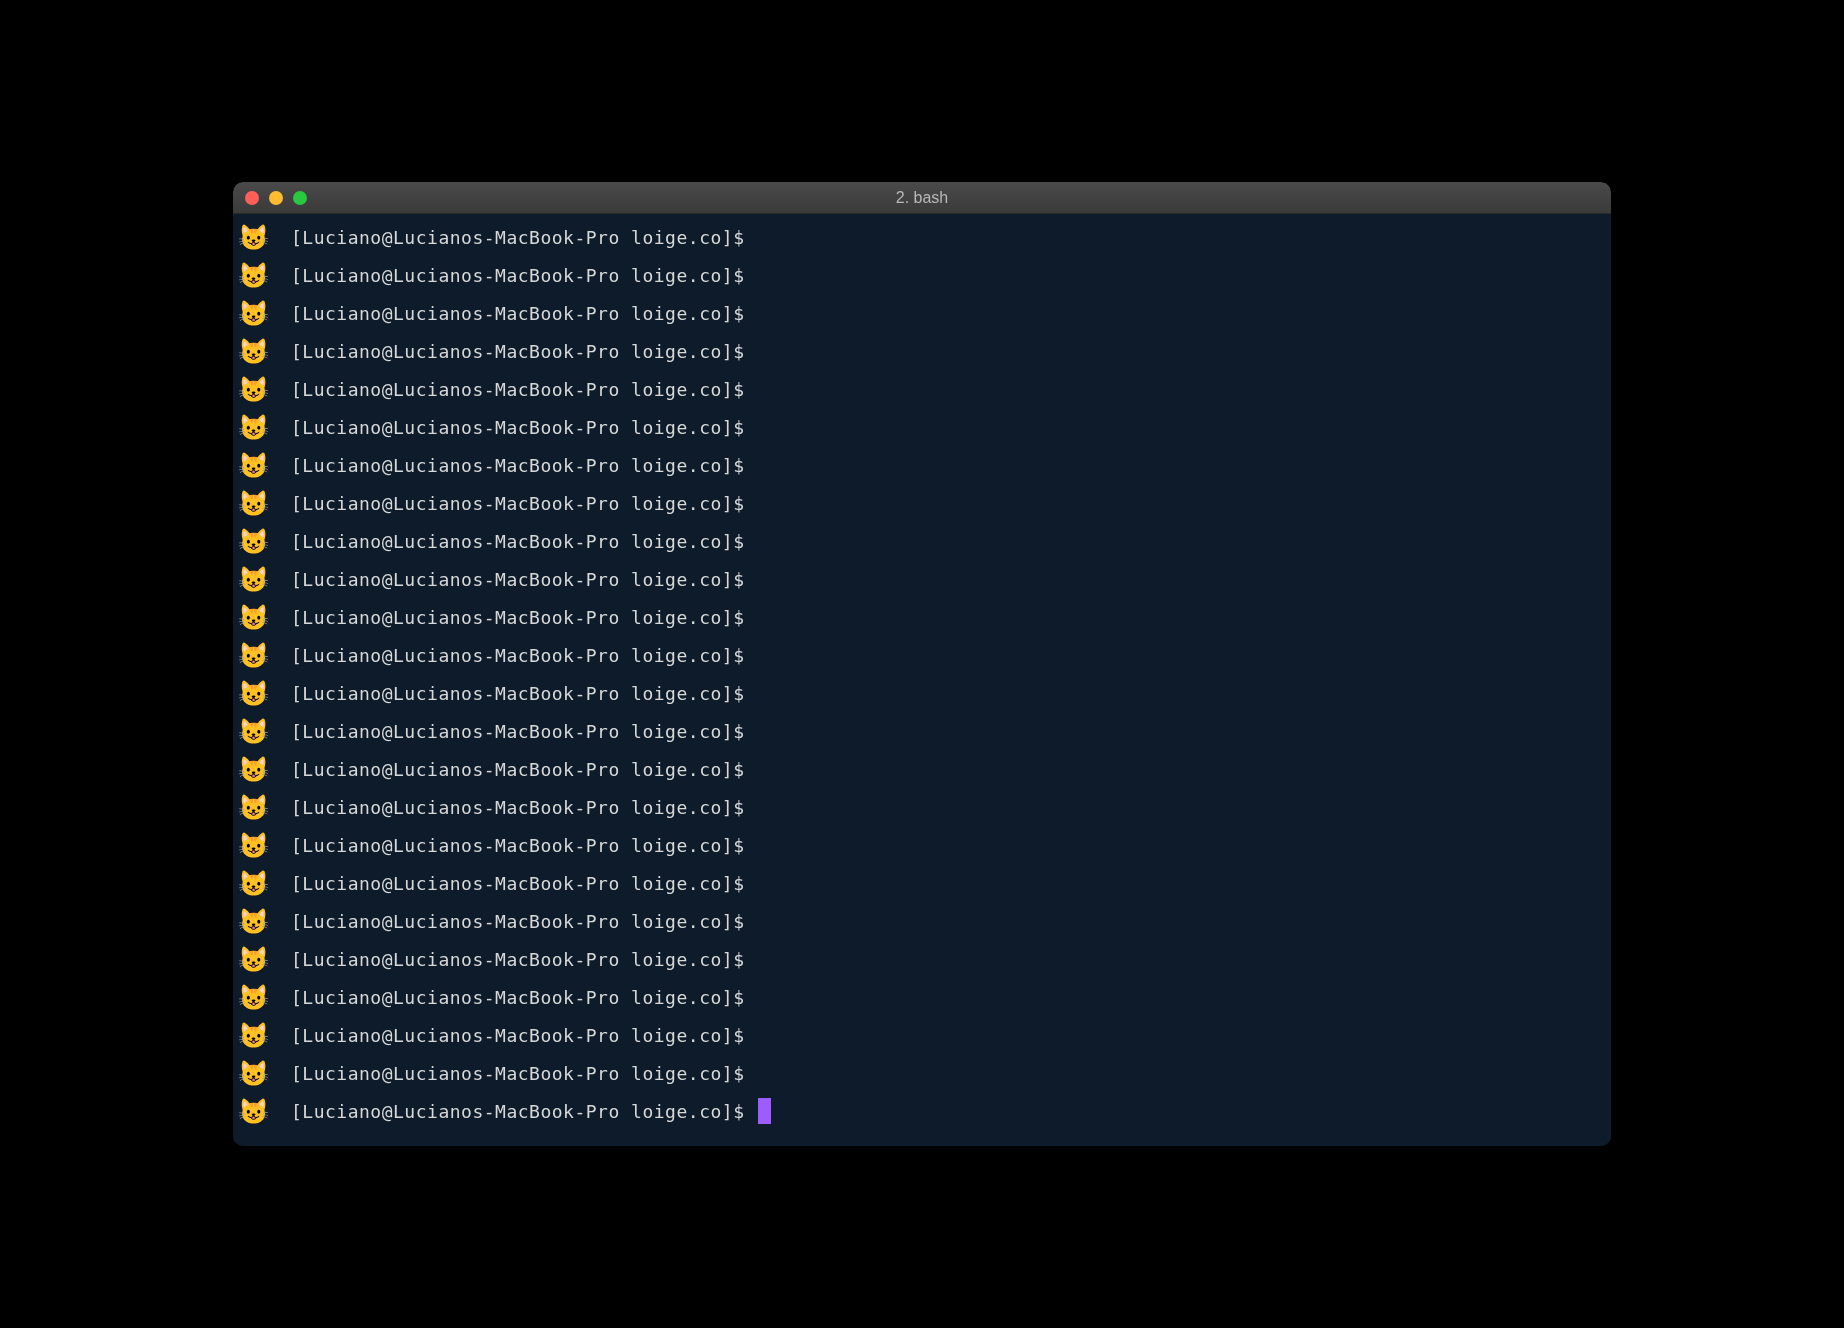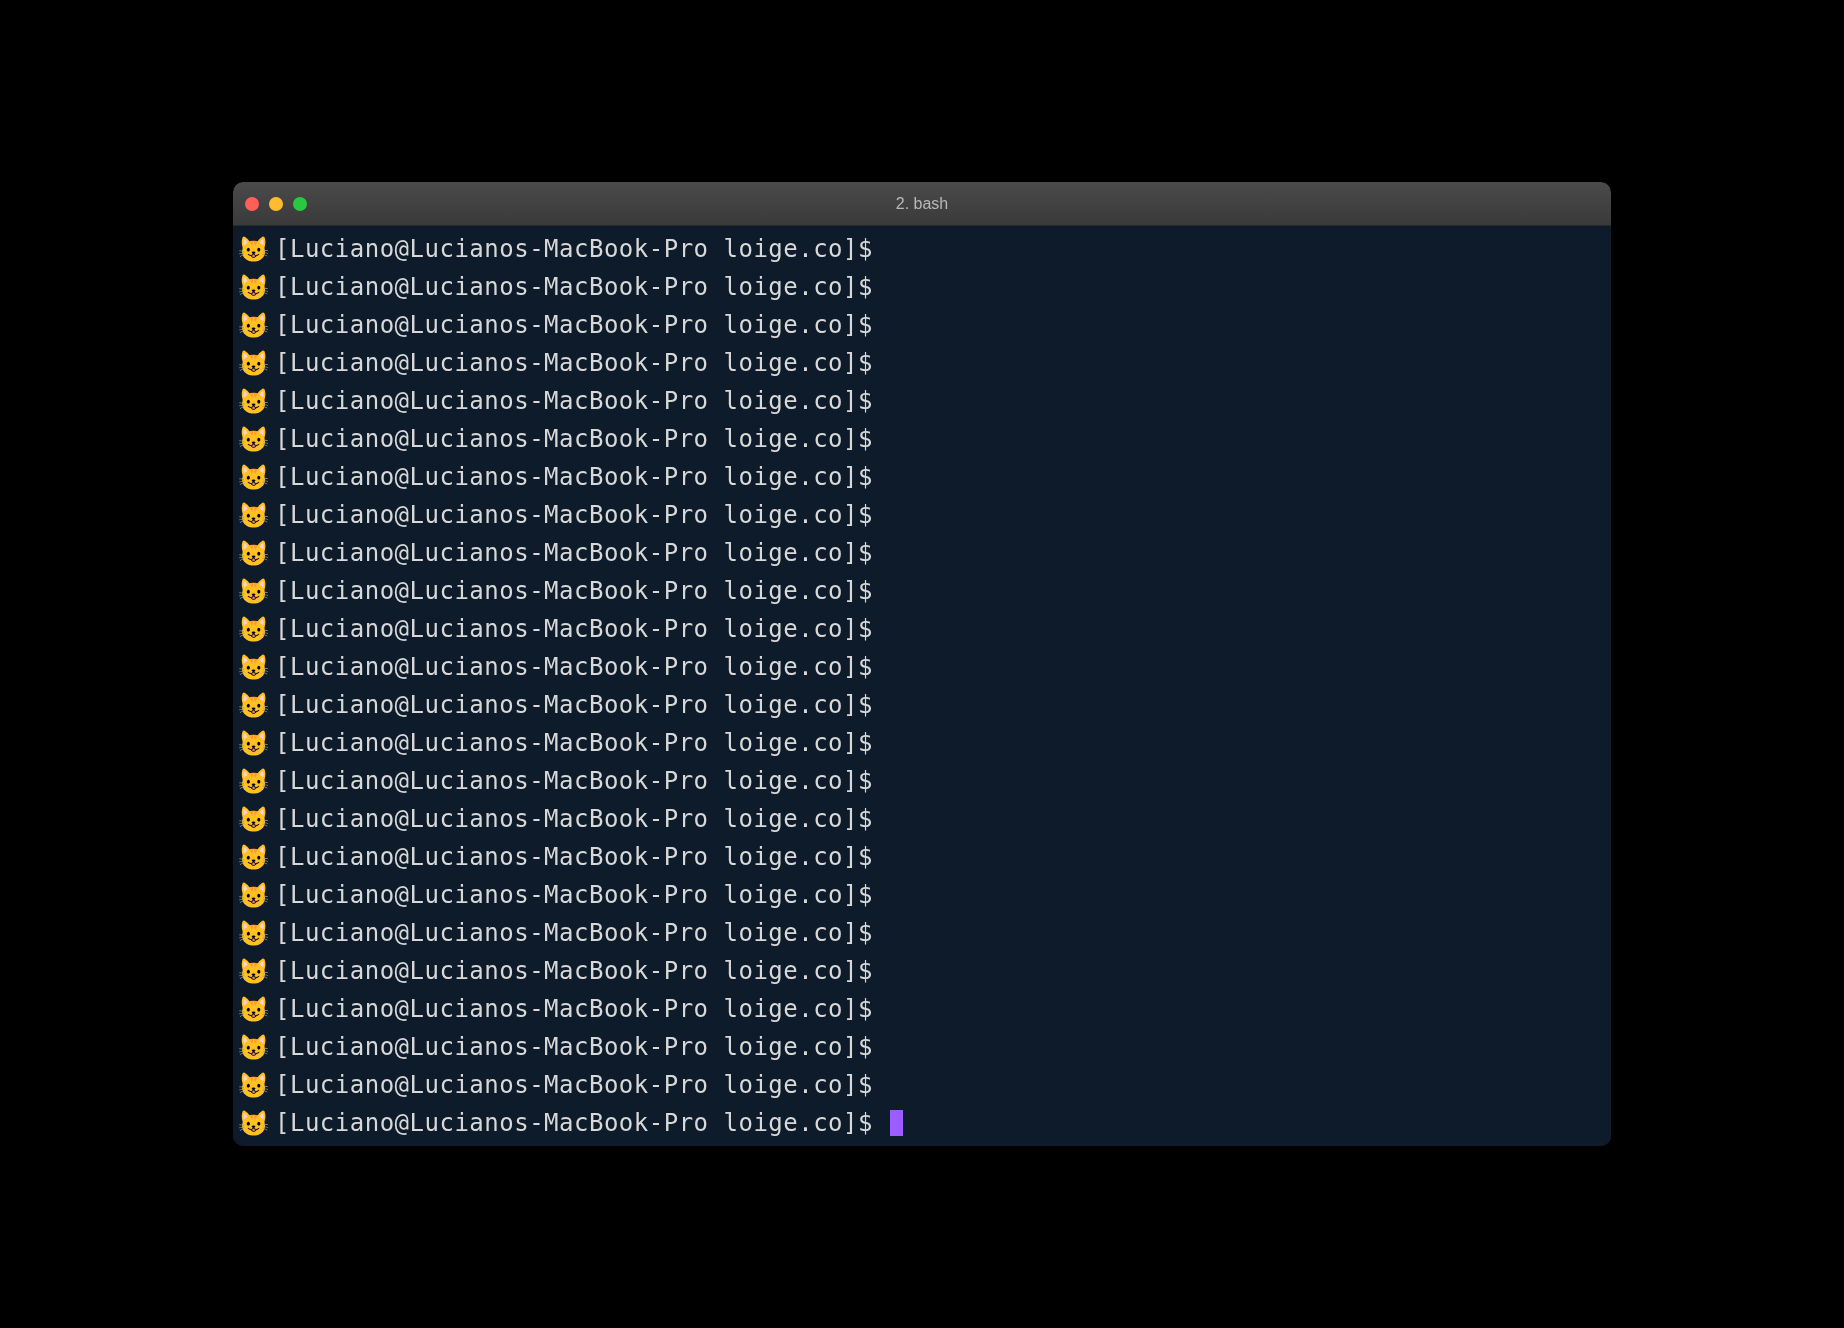--- a/index.html
+++ b/index.html
@@ -23,21 +23,21 @@
       height: 964px;
       background: #0d1b2a;
       border-radius: 10px;
       overflow: hidden;
       box-shadow: 0 20px 60px rgba(0,0,0,0.6);
       display: flex;
       flex-direction: column;
     }
     
     .titlebar {
-      height: 44px;
+      height: 32px;
       background: linear-gradient(to bottom, #4a4a4a, #3a3a3a);
       display: flex;
       align-items: center;
       padding: 0 12px;
       position: relative;
       border-top-left-radius: 10px;
       border-top-right-radius: 10px;
       border-bottom: 1px solid #2a2a2a;
     }
     
@@ -84,23 +84,23 @@
     .emoji {
       font-size: 25px;
       width: 30px;
       display: inline-flex;
       align-items: center;
       justify-content: center;
     }
     
     .prompt-text {
       color: #d8d8d8;
-      font-size: 24px;
+      font-size: 18px;
       letter-spacing: 0.5px;
-      margin-left: 6px;
+      margin-left: 22px;
     }
     
     .cursor {
       display: inline-block;
       width: 13px;
       height: 26px;
       background: #9d5cff;
       vertical-align: middle;
       margin-left: 2px;
     }

